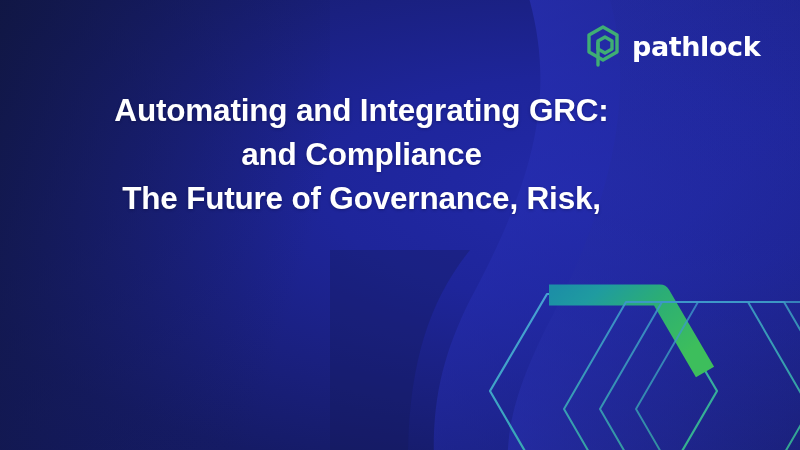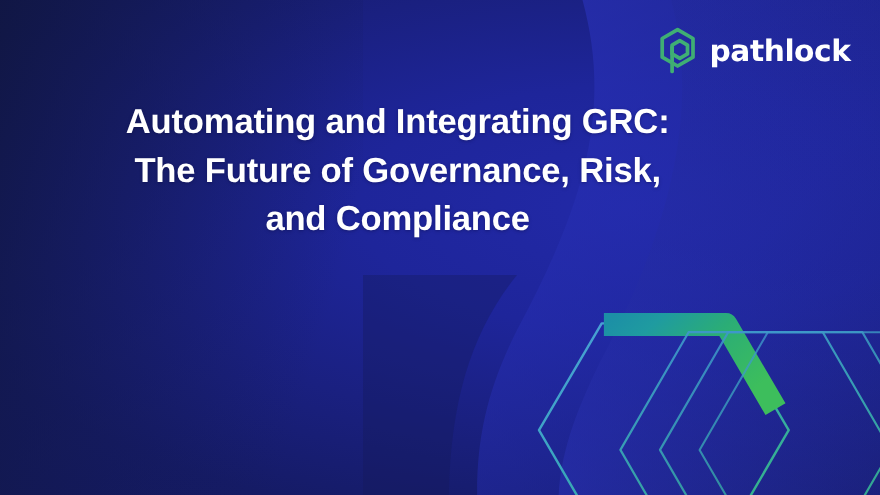--- a/index.html
+++ b/index.html
@@ -12,21 +12,21 @@
     position:relative;width:800px;height:450px;overflow:hidden;
     background:
       radial-gradient(120% 95% at 72% 42%, #2229a8 0%, #1e259a 26%, #1a2080 48%, #151b66 70%, #121858 100%),
       linear-gradient(135deg,#141a5e 0%,#1b2180 45%,#222aa6 75%,#151c66 100%);
   }
   .bg-svg, .fg-svg{
     position:absolute;inset:0;width:800px;height:450px;
     display:block;pointer-events:none;
   }
   .logo{
-    position:absolute;left:596px;top:24px;
+    position:absolute;left:583px;top:24px;
     display:flex;align-items:center;gap:9px;
   }
   .logo-mark{width:40px;height:44px;display:block;}
   .logo-word{
     color:#ffffff;font-size:27px;font-weight:700;
     letter-spacing:-0.4px;line-height:1;
     font-family:"DejaVu Sans", sans-serif;
   }
   .title{
     position:absolute;left:0;top:88px;width:723px;
@@ -109,17 +109,17 @@
         <path d="M 20 3 L 34 11 L 34 28 L 20 36 L 6 28 L 6 11 Z"></path>
         <path d="M 22 13 L 29 17 L 29 25 L 22 29 L 15 25 L 15 17 Z"></path>
         <path d="M 15 19 L 15 41"></path>
       </g>
     </svg>
     <span class="logo-word">pathlock</span>
   </div>
 
   <div class="title">
     <span class="ln">Automating and Integrating GRC:</span>
+    <span class="ln">and Compliance</span>
     <span class="ln">The Future of Governance, Risk,</span>
-    <span class="ln">and Compliance</span>
   </div>
 
 </div>
 
 </body></html>

